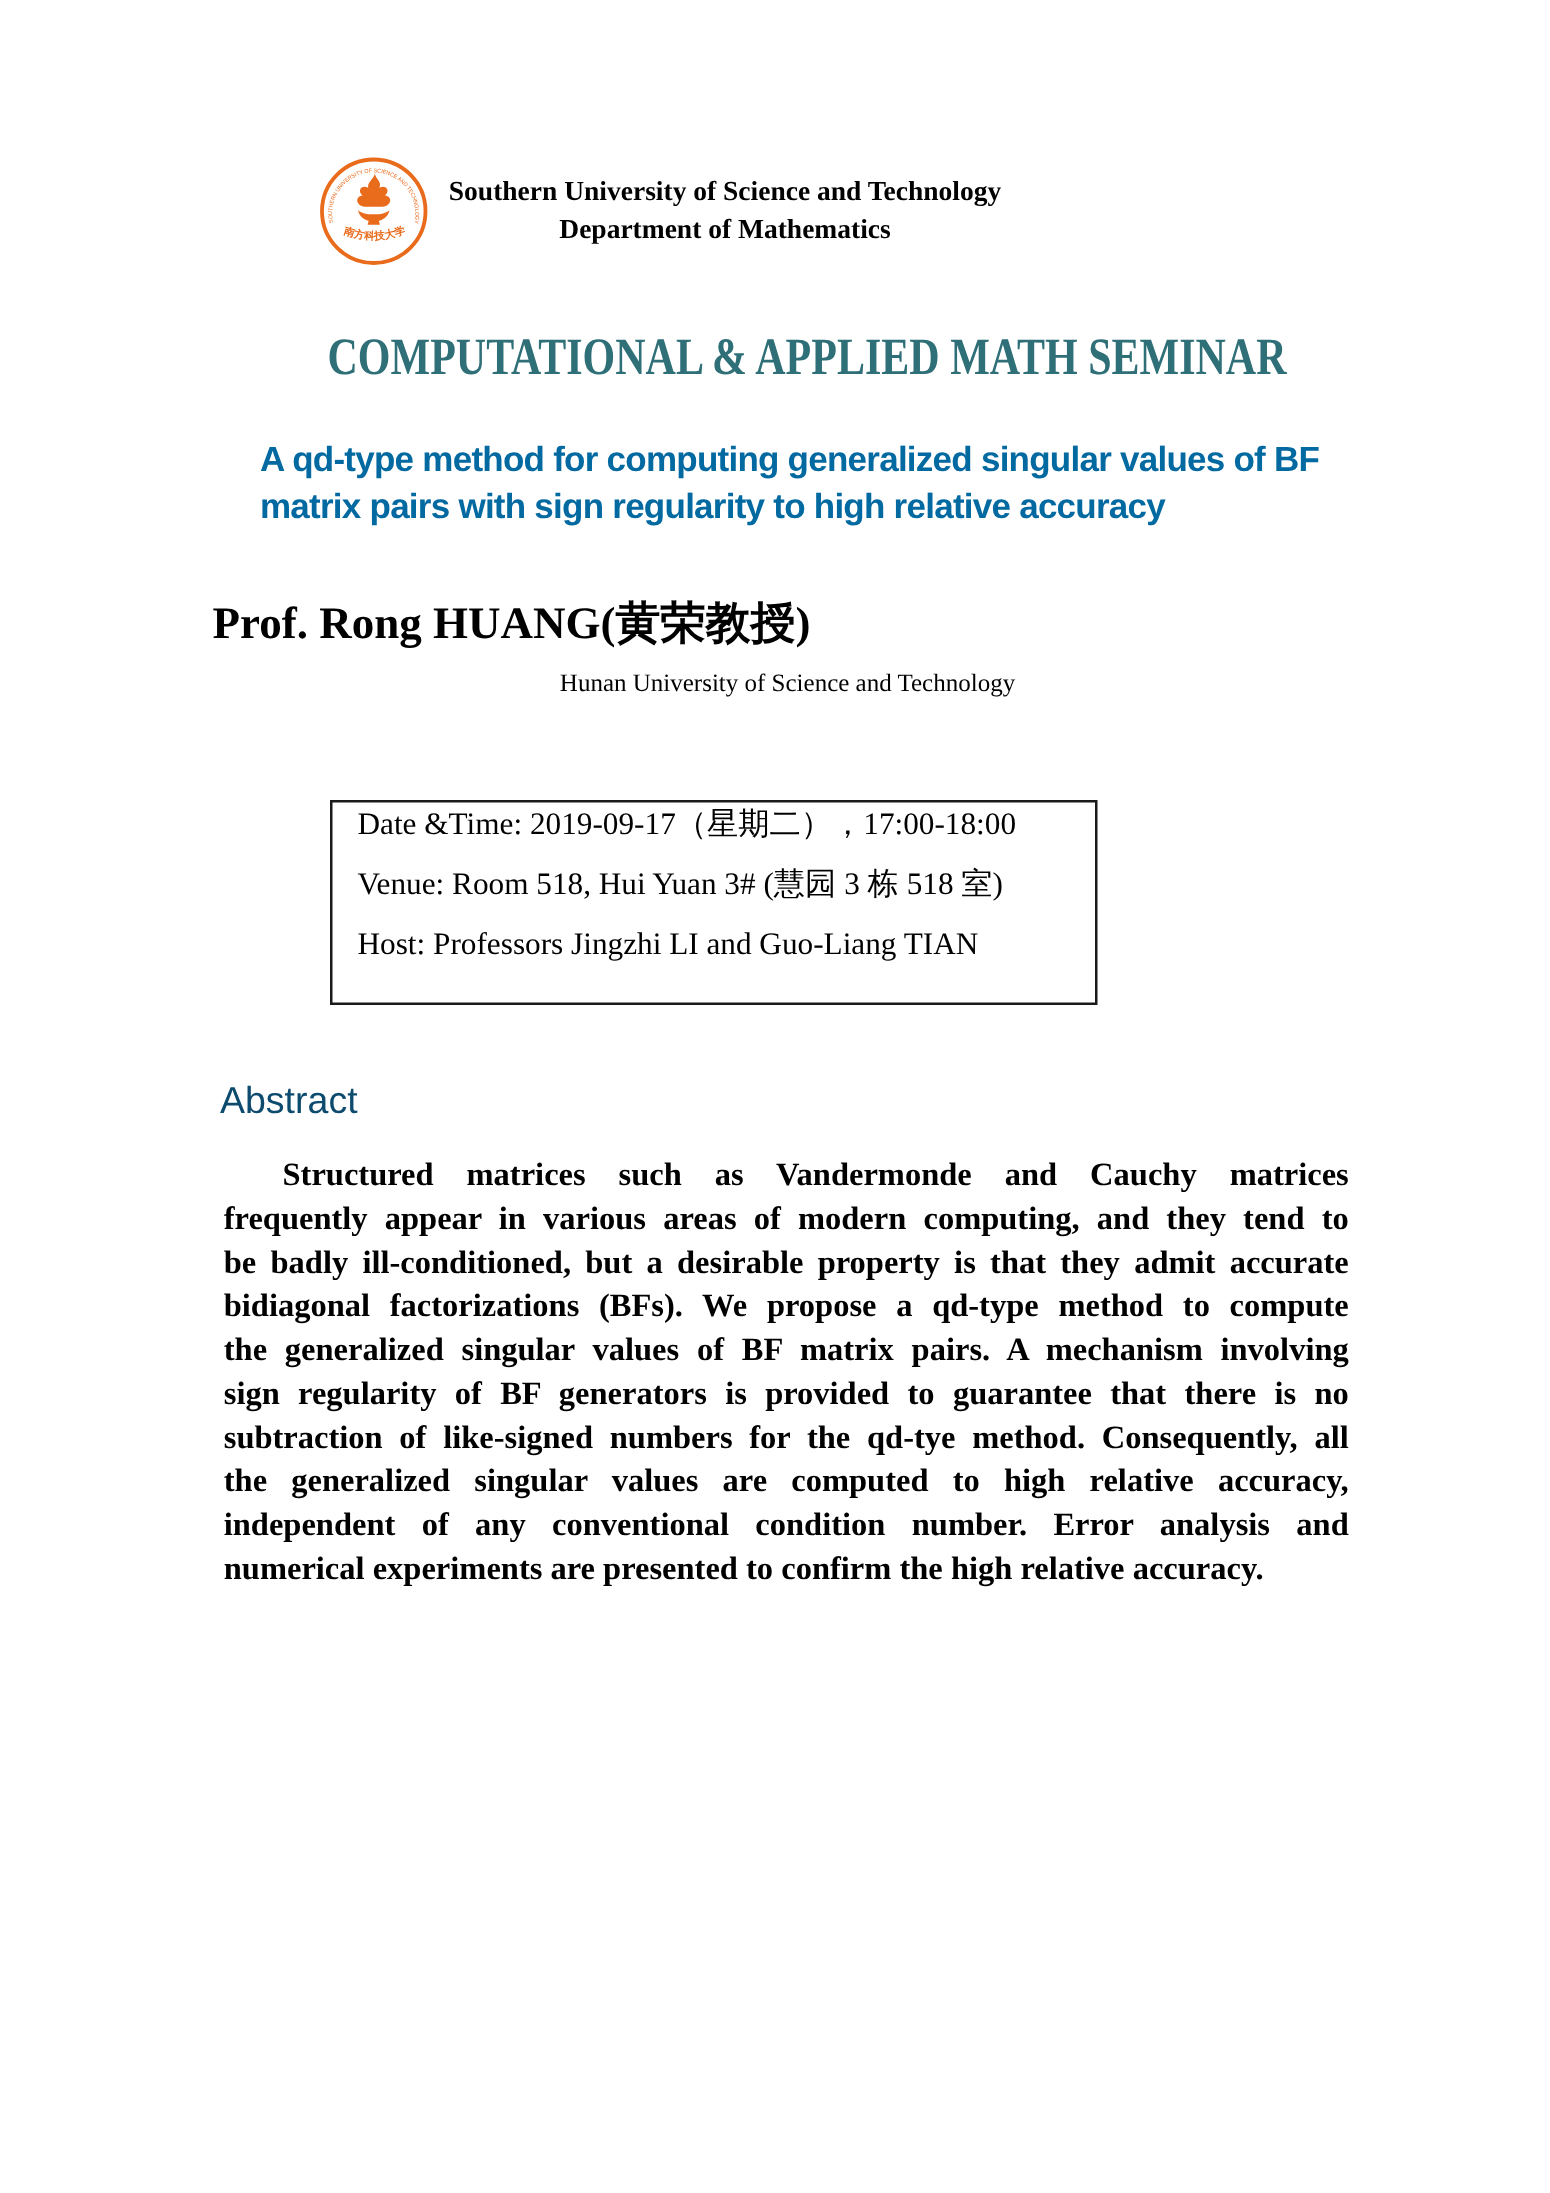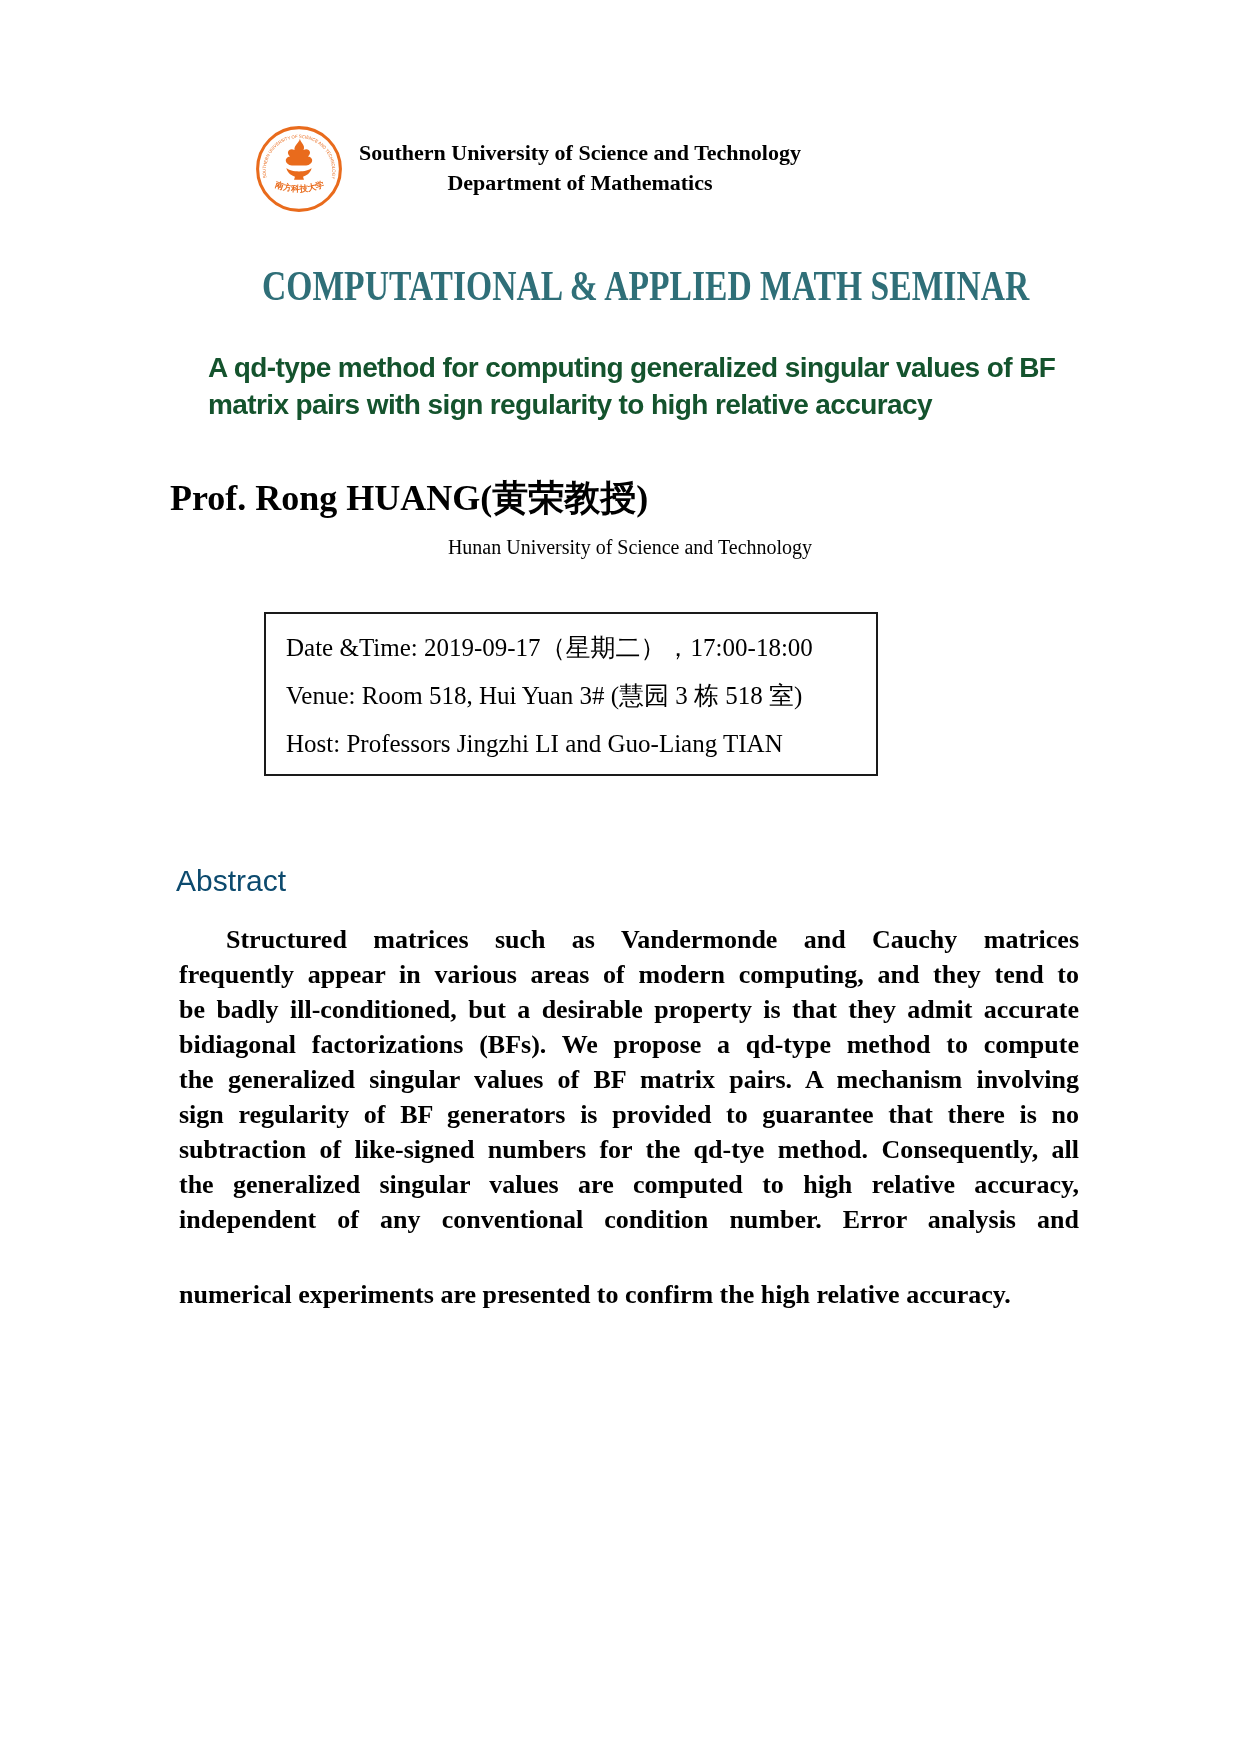--- a/index.html
+++ b/index.html
@@ -53,21 +53,21 @@
   .talk-title {
     position: absolute;
     left: 208px;
     top: 349px;
     width: 880px;
     font-family: "Liberation Sans", sans-serif;
     font-weight: bold;
     font-size: 28px;
     line-height: 37px;
     letter-spacing: -0.6px;
-    color: #14532d;
+    color: #0369a1;
   }
 
   .speaker {
     position: absolute;
     left: 170px;
     top: 474px;
     width: 920px;
     text-align: left;
     font-weight: bold;
     font-size: 36px;
@@ -78,26 +78,26 @@
     top: 536px;
     width: 920px;
     text-align: center;
     font-size: 20px;
   }
 
   
   .info-box {
     position: absolute;
     left: 264px;
-    top: 612px;
+    top: 640px;
     width: 614px;
     height: 164px;
     border: 2px solid #1a1a1a;
     box-sizing: border-box;
-    padding: 19px 10px 0 20px;
+    padding: 3px 10px 0 20px;
     font-size: 25px;
   }
   .info-box p { margin: 0 0 19px 0; line-height: 29px; white-space: nowrap; }
 
   
   .abstract-heading {
     position: absolute;
     left: 176px;
     top: 864px;
     font-family: "Liberation Sans", sans-serif;
@@ -111,21 +111,21 @@
     width: 900px;
     font-size: 26px;
     line-height: 35px;
   }
   .abstract-body .jline {
     text-align: justify;
     text-align-last: justify;
     font-weight: bold;
   }
   .abstract-body .jline.first { padding-left: 47px; }
-  .abstract-body .jline.last { text-align-last: left; margin-top: 40px; }
+  .abstract-body .jline.last { text-align-last: left; }
 </style>
 </head>
 <body>
 
 <div class="page">
 
   <svg class="logo" viewBox="0 0 100 100" aria-hidden="true">
     <defs>
       <path id="arcTop" d="M 14 61 A 37 37 0 1 1 86 61" fill="none"></path>
       <path id="arcBottom" d="M 21 69 Q 50 81 79 69" fill="none"></path>

